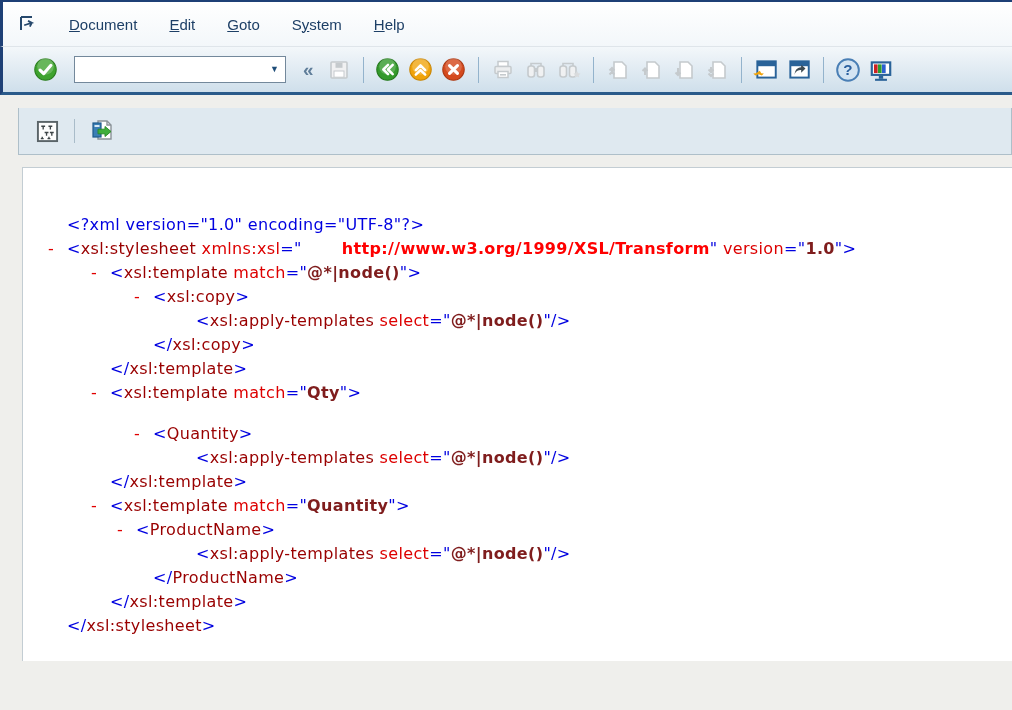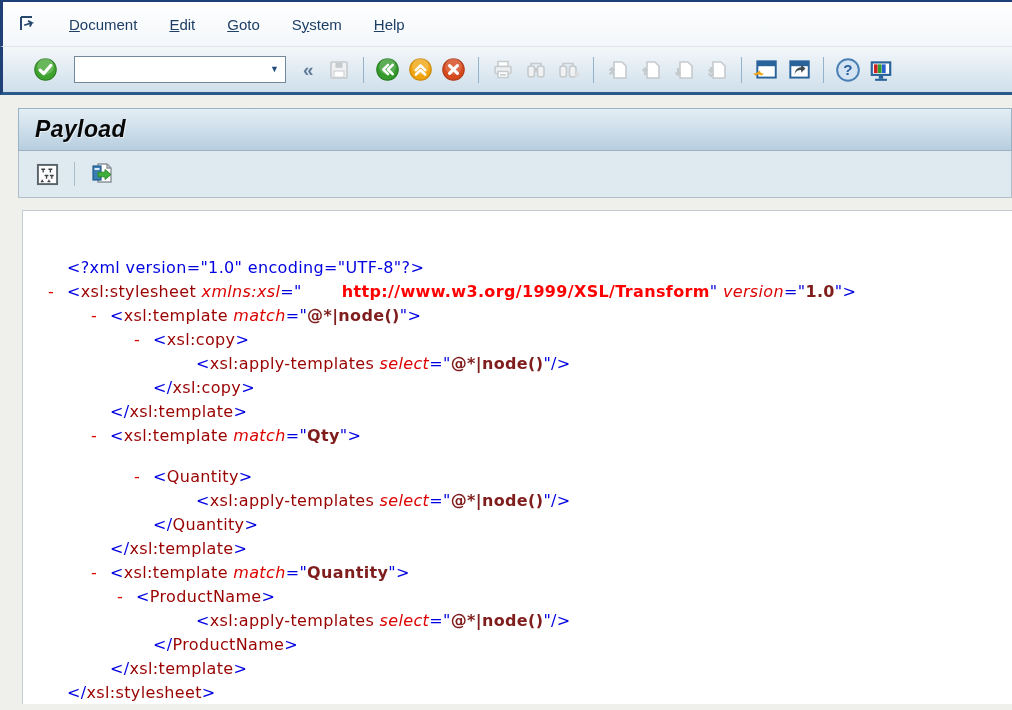--- a/index.html
+++ b/index.html
@@ -68,21 +68,21 @@
     border-top:1px solid #c3cdd3;border-left:1px solid #c3cdd3;
     box-sizing:border-box;padding-top:45px;overflow:hidden;
   }
   .xline{
     height:24px;line-height:24px;white-space:nowrap;
     font-family:"DejaVu Sans",sans-serif;font-size:16px;letter-spacing:.35px;
   }
   .xmarker{display:inline-block;width:19px;color:#e00000;cursor:default;}
   .seg-b{color:#0000e0;}
   .seg-e{color:#990000;}
-  .seg-a{color:#dd0000;font-style:italic;}
+  .seg-a{color:#dd0000;}
   .seg-v{color:#7f1d1d;font-weight:bold;}
   .seg-u{color:#ff0000;font-weight:bold;margin-left:40px;}
 </style>
 </head>
 <body>
 
 <div class="window">
 
   <div class="menubar">
     <span class="sysmenu-icon">
@@ -228,23 +228,20 @@
         <rect x="9.2" y="6.8" width="3.4" height="8" fill="#2e9e2e"></rect>
         <rect x="12.9" y="6.8" width="3.4" height="8" fill="#2a5fd0"></rect>
         <rect x="10" y="17.5" width="4" height="2.6" fill="#2a6399"></rect>
         <rect x="6.5" y="20.1" width="11" height="1.9" fill="#2a6399"></rect>
       </svg>
     </span>
   </div>
 
   <div class="workarea">
     <div class="panel">
-      <div class="panel-title">
-        <h1>Payload</h1>
-      </div>
       <div class="panel-toolbar">
         <span class="ptbtn">
           <svg width="23" height="23" viewBox="0 0 24 24">
             <rect x="2" y="2" width="20" height="20" fill="#fdfdfd" stroke="#5a6468" stroke-width="2"></rect>
             <g stroke="#3c4346" stroke-width="1.4" fill="none">
               <path d="M5.5 6.5 h4 M7.5 6.5 v3.5"></path>
               <path d="M13 6.5 h4 M15 6.5 v3.5"></path>
               <path d="M9 13 h4 M11 13 v3.5"></path>
               <path d="M14.5 13 h4 M16.5 13 v3.5"></path>
               <path d="M5 19.5 h3 M6.5 19.5 v-2"></path>
@@ -270,21 +267,20 @@
           <div class="xline" style="padding-left: 44px;"><span class="seg-b">&lt;?xml version="1.0" encoding="UTF-8"?&gt;</span></div>
           <div class="xline" style="padding-left: 25px;"><span class="xmarker">-</span><span class="seg-b">&lt;</span><span class="seg-e">xsl:stylesheet</span><span class="seg-a"> xmlns:xsl</span><span class="seg-b">="</span><span class="seg-u">http://www.w3.org/1999/XSL/Transform</span><span class="seg-b">"</span><span class="seg-a"> version</span><span class="seg-b">="</span><span class="seg-v">1.0</span><span class="seg-b">"&gt;</span></div>
           <div class="xline" style="padding-left: 68px;"><span class="xmarker">-</span><span class="seg-b">&lt;</span><span class="seg-e">xsl:template</span><span class="seg-a"> match</span><span class="seg-b">="</span><span class="seg-v">@*|node()</span><span class="seg-b">"&gt;</span></div>
           <div class="xline" style="padding-left: 111px;"><span class="xmarker">-</span><span class="seg-b">&lt;</span><span class="seg-e">xsl:copy</span><span class="seg-b">&gt;</span></div>
           <div class="xline" style="padding-left: 173px;"><span class="seg-b">&lt;</span><span class="seg-e">xsl:apply-templates</span><span class="seg-a"> select</span><span class="seg-b">="</span><span class="seg-v">@*|node()</span><span class="seg-b">"/&gt;</span></div>
           <div class="xline" style="padding-left: 130px;"><span class="seg-b">&lt;/</span><span class="seg-e">xsl:copy</span><span class="seg-b">&gt;</span></div>
           <div class="xline" style="padding-left: 87px;"><span class="seg-b">&lt;/</span><span class="seg-e">xsl:template</span><span class="seg-b">&gt;</span></div>
           <div class="xline" style="padding-left: 68px;"><span class="xmarker">-</span><span class="seg-b">&lt;</span><span class="seg-e">xsl:template</span><span class="seg-a"> match</span><span class="seg-b">="</span><span class="seg-v">Qty</span><span class="seg-b">"&gt;</span></div>
           <div class="xline" style="padding-left: 111px; margin-top: 17px;"><span class="xmarker">-</span><span class="seg-b">&lt;</span><span class="seg-e">Quantity</span><span class="seg-b">&gt;</span></div>
           <div class="xline" style="padding-left: 173px;"><span class="seg-b">&lt;</span><span class="seg-e">xsl:apply-templates</span><span class="seg-a"> select</span><span class="seg-b">="</span><span class="seg-v">@*|node()</span><span class="seg-b">"/&gt;</span></div>
-          <div class="xline" style="padding-left: 130px;"><span class="seg-b">&lt;/</span><span class="seg-e">Quantity</span><span class="seg-b">&gt;</span></div>
           <div class="xline" style="padding-left: 87px;"><span class="seg-b">&lt;/</span><span class="seg-e">xsl:template</span><span class="seg-b">&gt;</span></div>
           <div class="xline" style="padding-left: 68px;"><span class="xmarker">-</span><span class="seg-b">&lt;</span><span class="seg-e">xsl:template</span><span class="seg-a"> match</span><span class="seg-b">="</span><span class="seg-v">Quantity</span><span class="seg-b">"&gt;</span></div>
           <div class="xline" style="padding-left: 94px;"><span class="xmarker">-</span><span class="seg-b">&lt;</span><span class="seg-e">ProductName</span><span class="seg-b">&gt;</span></div>
           <div class="xline" style="padding-left: 173px;"><span class="seg-b">&lt;</span><span class="seg-e">xsl:apply-templates</span><span class="seg-a"> select</span><span class="seg-b">="</span><span class="seg-v">@*|node()</span><span class="seg-b">"/&gt;</span></div>
           <div class="xline" style="padding-left: 130px;"><span class="seg-b">&lt;/</span><span class="seg-e">ProductName</span><span class="seg-b">&gt;</span></div>
           <div class="xline" style="padding-left: 87px;"><span class="seg-b">&lt;/</span><span class="seg-e">xsl:template</span><span class="seg-b">&gt;</span></div>
           <div class="xline" style="padding-left: 44px;"><span class="seg-b">&lt;/</span><span class="seg-e">xsl:stylesheet</span><span class="seg-b">&gt;</span></div>
         </div>
     </div>
   </div>

